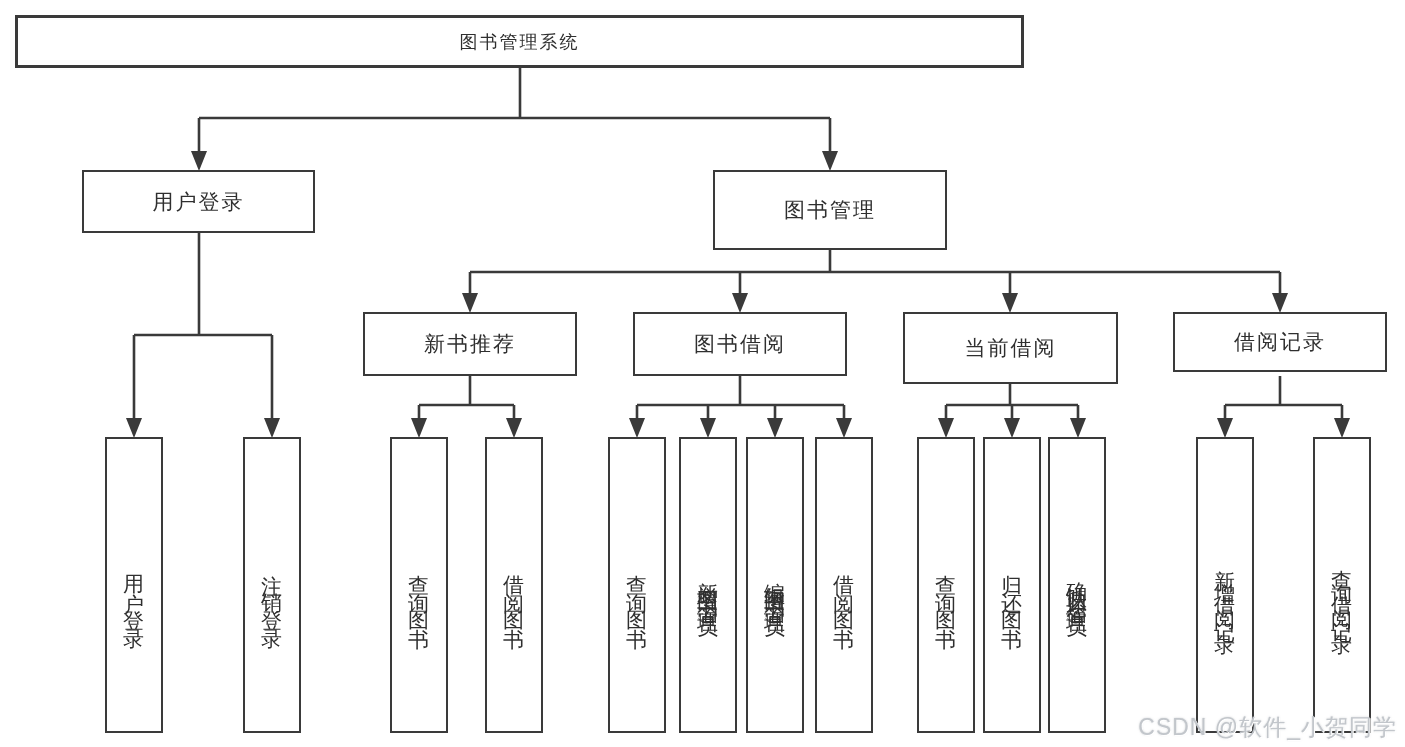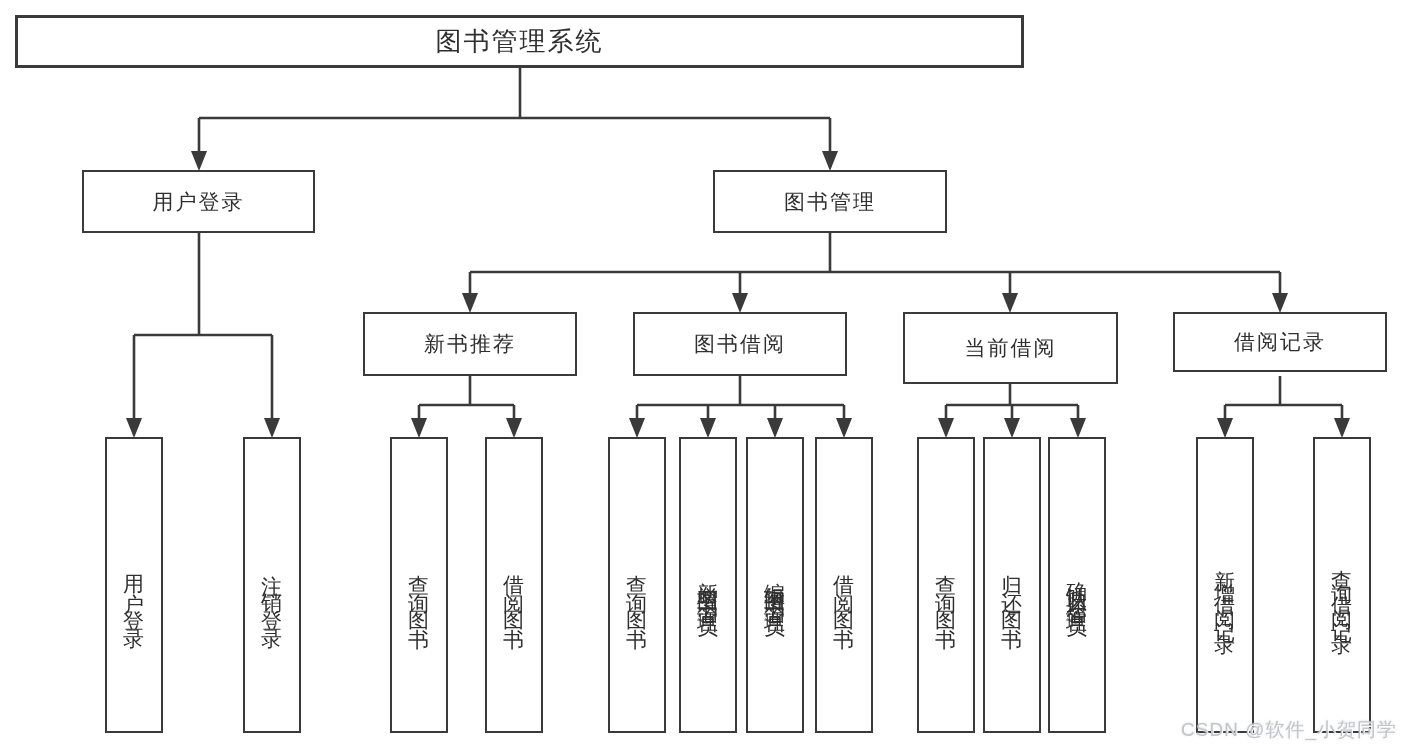--- a/index.html
+++ b/index.html
@@ -6,33 +6,33 @@
   .stage{
     position:relative;width:1405px;height:747px;background:#ffffff;
     font-family:"Liberation Sans","DejaVu Sans",sans-serif;color:#2f2f2f;overflow:hidden;
   }
   .connectors{position:absolute;left:0;top:0;}
   .node{
     position:absolute;background:#ffffff;border:2.6px solid #3a3a3a;
     box-sizing:border-box;display:flex;align-items:center;justify-content:center;
     text-align:center;z-index:2;
   }
-  .node.root{border-width:3px;font-size:26px;letter-spacing:2px;}
+  .node.root{border-width:3px;font-size:18px;letter-spacing:2px;}
   .node.lvl{font-size:21px;letter-spacing:2px;}
   .node.v{top:437px;width:58px;height:296px;}
   .vtext{
     writing-mode:vertical-rl;text-orientation:mixed;
     font-size:21px;line-height:1;display:block;
   }
   .gap-wide{letter-spacing:18px;margin-bottom:-18px;}
   .gap-med{letter-spacing:13px;margin-bottom:-13px;}
   .gap-narrow{letter-spacing:5px;margin-bottom:-5px;}
   .watermark{
     position:absolute;right:8px;bottom:4px;z-index:5;
-    font-size:19px;letter-spacing:1px;color:#c2c6cb;
+    font-size:23px;letter-spacing:1px;color:#c2c6cb;
     text-shadow:1px 1px 0 #ffffff,0 0 2px rgba(150,155,160,.55);
   }
 </style>
 </head>
 <body>
 
 <div class="stage">
 
   <svg class="connectors" width="1405" height="747" viewBox="0 0 1405 747">
     <g stroke="#3a3a3a" stroke-width="2.6" fill="none">
@@ -63,21 +63,21 @@
       <polygon points="1004,418 1020,418 1012,438"></polygon>
       <polygon points="1070,418 1086,418 1078,438"></polygon>
       <polygon points="1217,418 1233,418 1225,438"></polygon>
       <polygon points="1334,418 1350,418 1342,438"></polygon>
     </g>
   </svg>
 
   <div class="node root" style="left:15px;top:15px;width:1009px;height:53px">图书管理系统</div>
 
   <div class="node lvl" style="left:82px;top:170px;width:233px;height:63px">用户登录</div>
-  <div class="node lvl" style="left:713px;top:170px;width:234px;height:63px">图书管理</div>
+  <div class="node lvl" style="left:713px;top:170px;width:234px;height:80px">图书管理</div>
 
   <div class="node lvl" style="left:363px;top:312px;width:214px;height:64px">新书推荐</div>
   <div class="node lvl" style="left:633px;top:312px;width:214px;height:64px">图书借阅</div>
   <div class="node lvl" style="left:903px;top:312px;width:215px;height:72px">当前借阅</div>
   <div class="node lvl" style="left:1173px;top:312px;width:214px;height:60px">借阅记录</div>
 
   <div class="node v" style="left:105px">
     <span class="vtext gap-wide">用户登录</span>
   </div>
   <div class="node v" style="left:243px">

